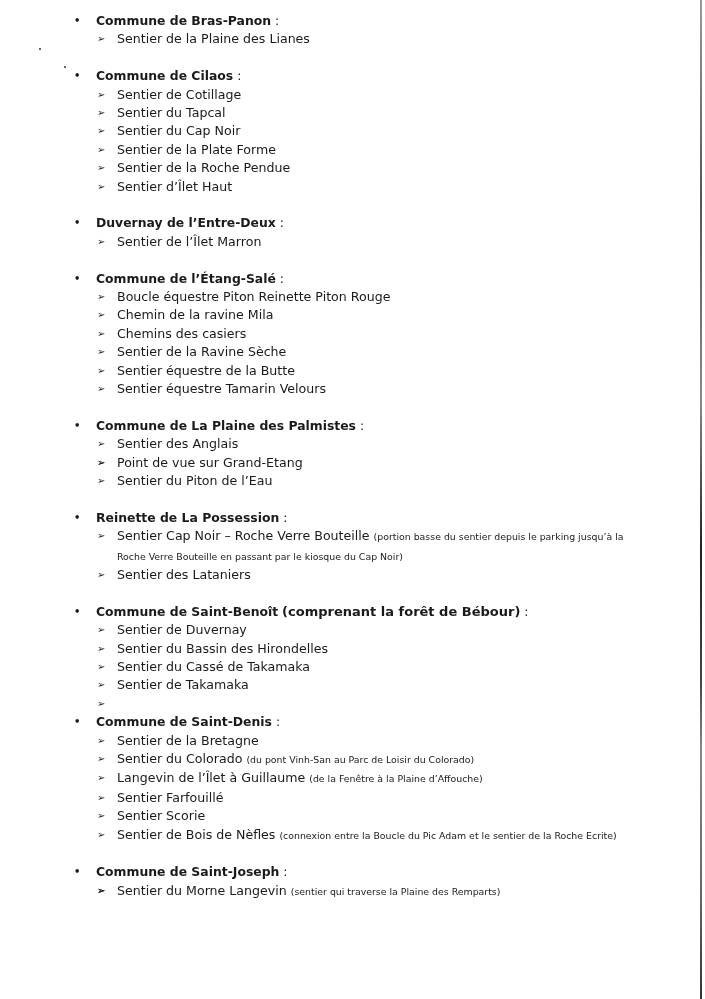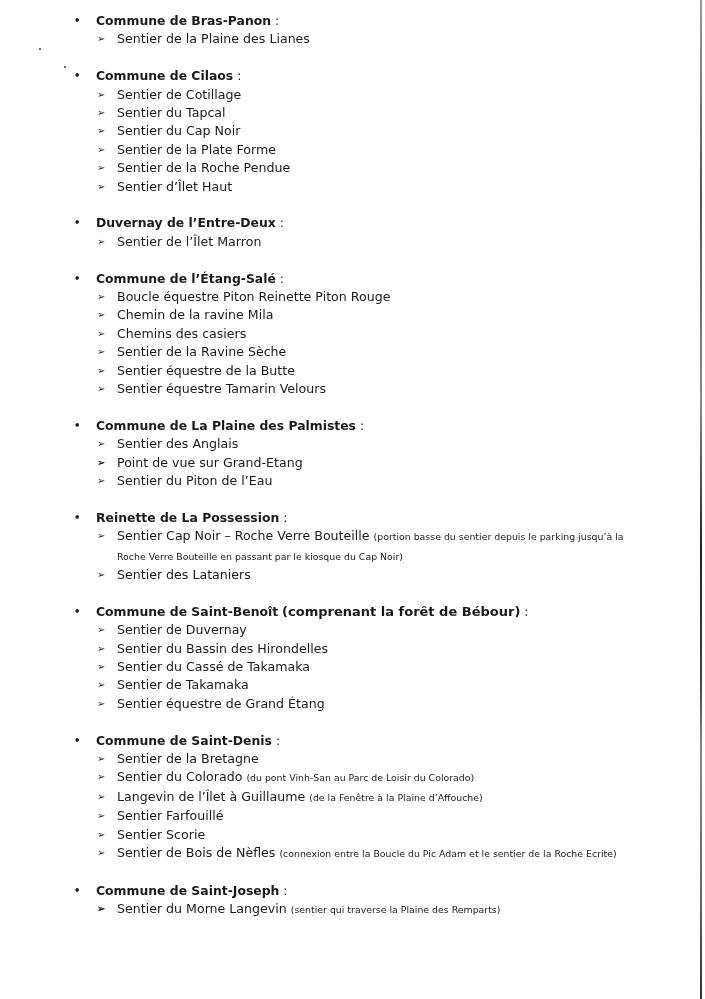--- a/index.html
+++ b/index.html
@@ -82,21 +82,21 @@
         <div class="heading"><span class="bullet">•</span><span class="name">Reinette de La Possession</span><span class="colon"> :</span></div>
         <div class="item wrap"><span class="arrow">➢</span><span class="trail-name">Sentier Cap Noir – Roche Verre Bouteille</span> <span class="note">(portion basse du sentier depuis le parking jusqu’à la Roche Verre Bouteille en passant par le kiosque du Cap Noir)</span></div>
         <div class="item"><span class="arrow">➢</span><span class="trail-name">Sentier des Lataniers</span></div>
       </div>
       <div class="group">
         <div class="heading"><span class="bullet">•</span><span class="name">Commune de Saint-Benoît</span> <span class="note">(comprenant la forêt de Bébour)</span><span class="colon"> :</span></div>
         <div class="item"><span class="arrow">➢</span><span class="trail-name">Sentier de Duvernay</span></div>
         <div class="item"><span class="arrow">➢</span><span class="trail-name">Sentier du Bassin des Hirondelles</span></div>
         <div class="item"><span class="arrow">➢</span><span class="trail-name">Sentier du Cassé de Takamaka</span></div>
         <div class="item"><span class="arrow">➢</span><span class="trail-name">Sentier de Takamaka</span></div>
-        <div class="item"><span class="arrow">➢</span><span class="trail-name">Sentier équestre de Grand Étang</span></div>
+        <div class="item"><span class="arrow">➢</span></div>
       </div>
       <div class="group">
         <div class="heading"><span class="bullet">•</span><span class="name">Commune de Saint-Denis</span><span class="colon"> :</span></div>
         <div class="item"><span class="arrow">➢</span><span class="trail-name">Sentier de la Bretagne</span></div>
         <div class="item"><span class="arrow">➢</span><span class="trail-name">Sentier du Colorado</span> <span class="note">(du pont Vinh-San au Parc de Loisir du Colorado)</span></div>
         <div class="item"><span class="arrow">➢</span><span class="trail-name">Langevin de l’Îlet à Guillaume</span> <span class="note">(de la Fenêtre à la Plaine d’Affouche)</span></div>
         <div class="item"><span class="arrow">➢</span><span class="trail-name">Sentier Farfouillé</span></div>
         <div class="item"><span class="arrow">➢</span><span class="trail-name">Sentier Scorie</span></div>
         <div class="item"><span class="arrow">➢</span><span class="trail-name">Sentier de Bois de Nèfles</span> <span class="note">(connexion entre la Boucle du Pic Adam et le sentier de la Roche Ecrite)</span></div>
       </div>

